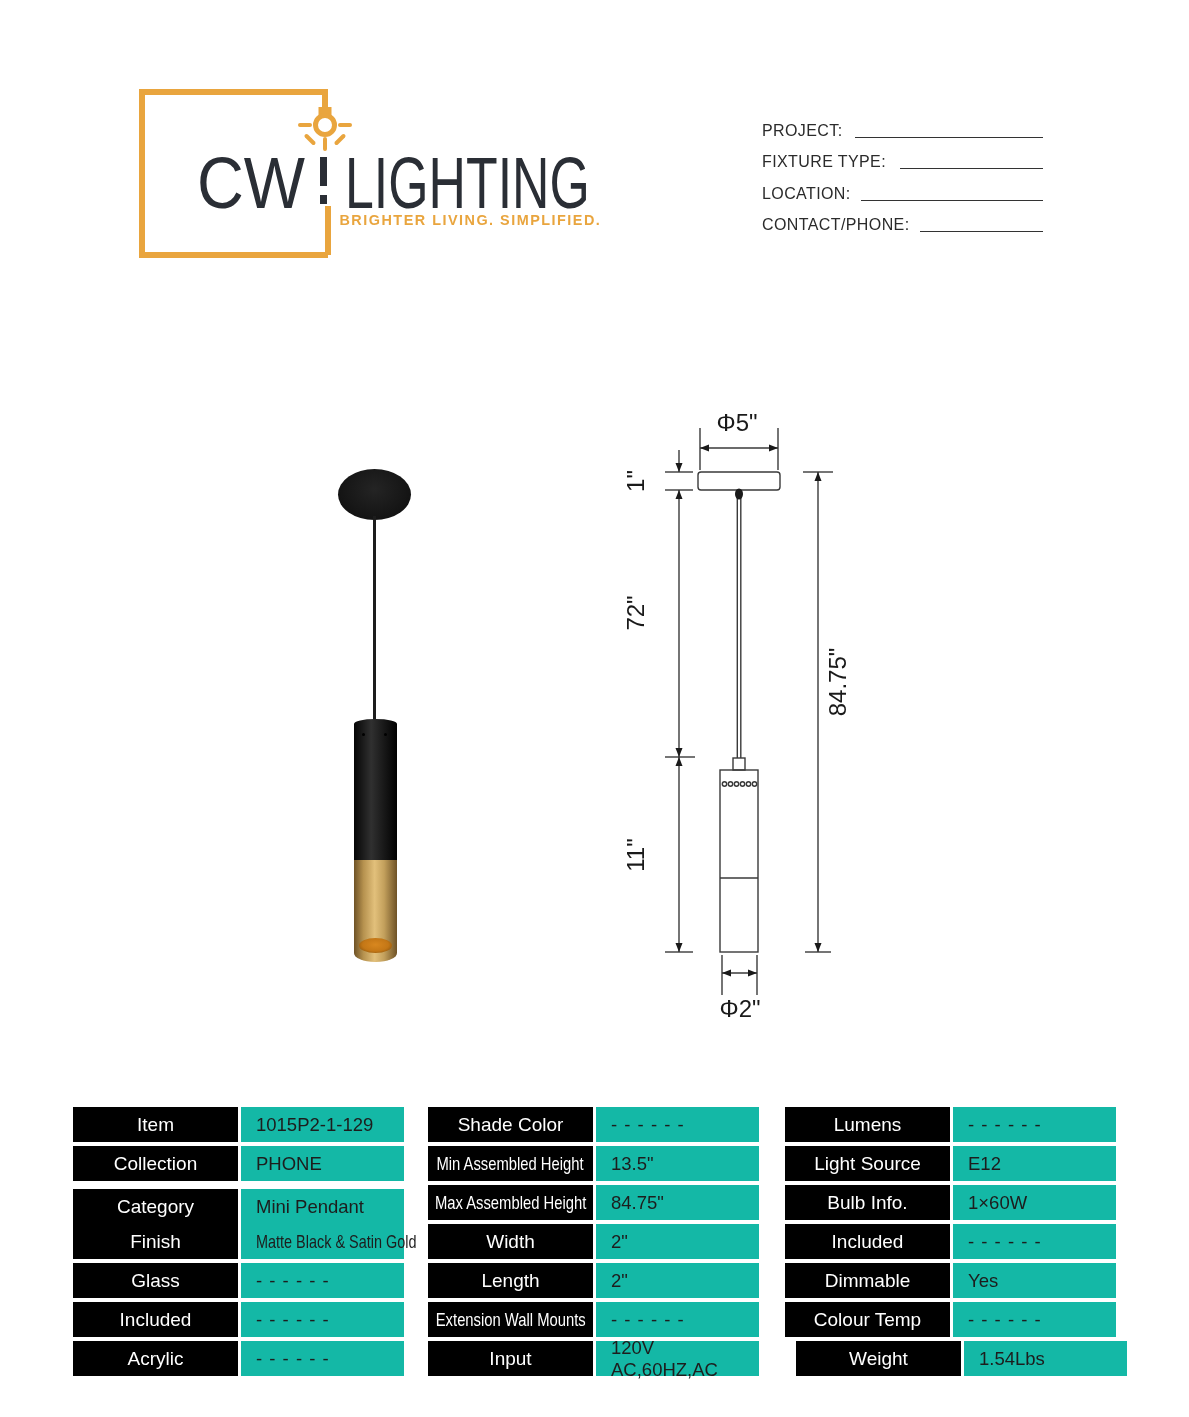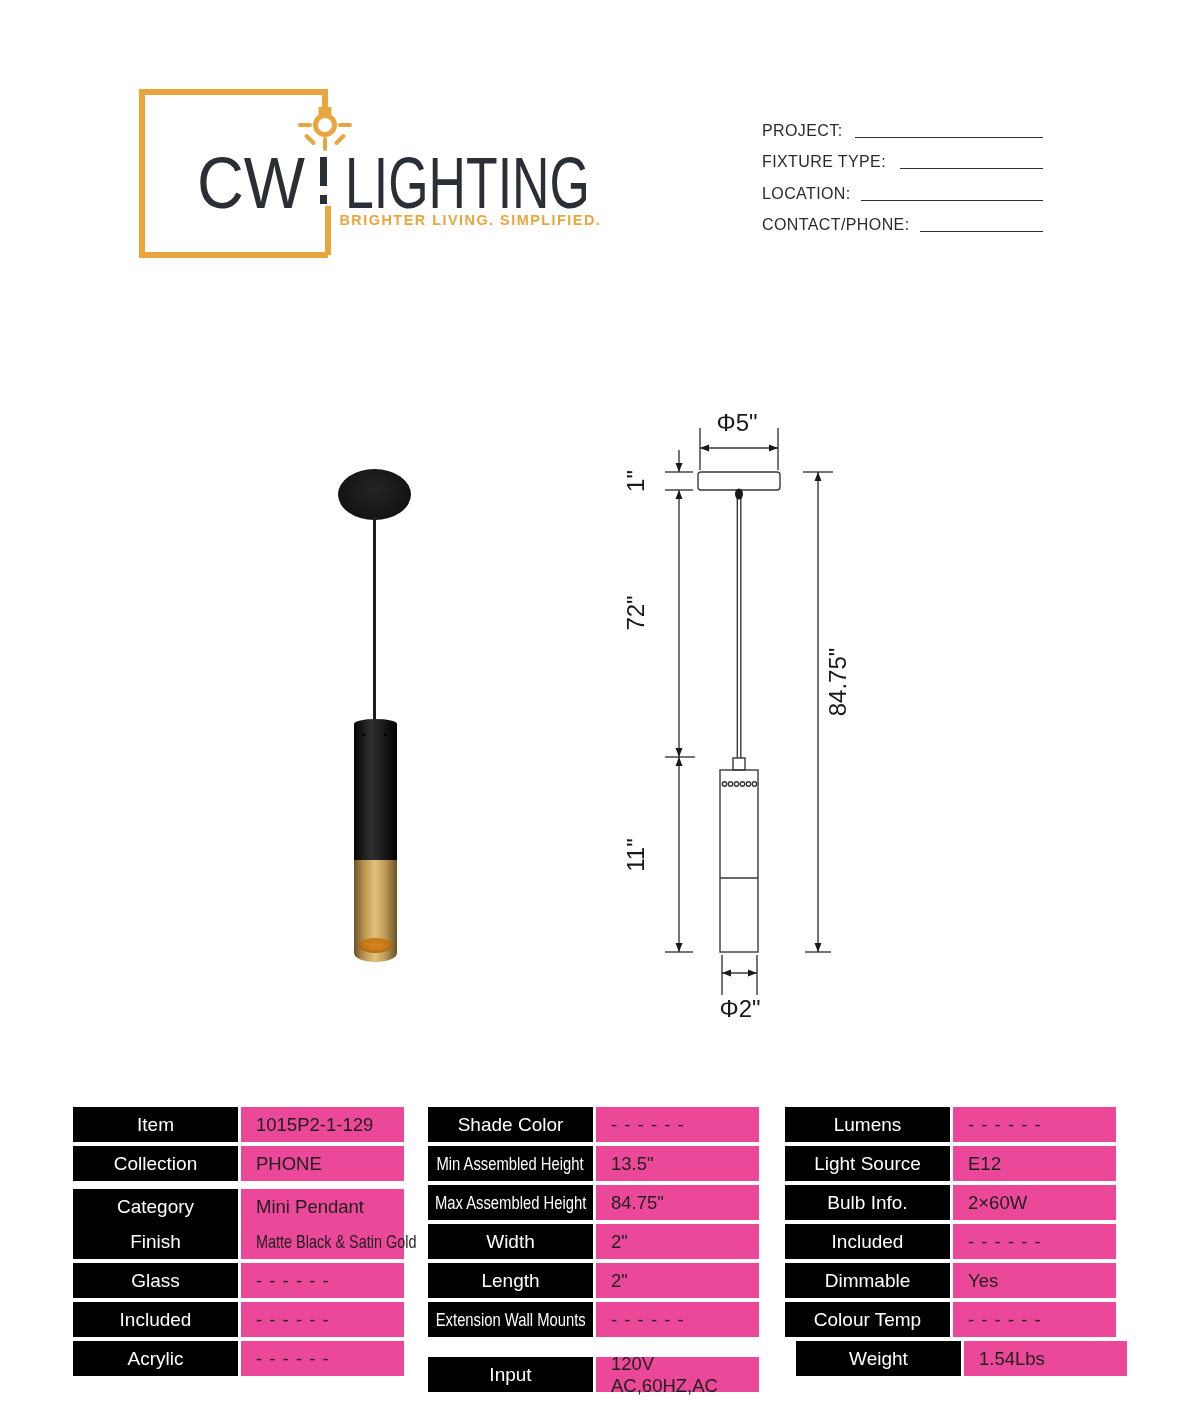--- a/index.html
+++ b/index.html
@@ -39,21 +39,21 @@
 
   
   .drawing-svg{position:absolute;left:620px;top:393px;}
   .dim-text{font-family:"Liberation Sans",sans-serif;font-size:24px;fill:#1a1a1a;}
 
   
   .spec-table{position:absolute;width:331px;height:275px;}
   .trow{position:absolute;left:0;width:331px;height:35px;}
   .tcell{position:absolute;top:0;height:35px;display:flex;align-items:center;}
   .thead{left:0;width:165px;background:#000000;color:#fff;justify-content:center;font-size:19px;}
-  .tval{left:168px;width:163px;background:#ec4899;color:#1d1d1d;font-size:18.5px;padding-left:15px;box-sizing:border-box;}
+  .tval{left:168px;width:163px;background:#14b8a6;color:#1d1d1d;font-size:18.5px;padding-left:15px;box-sizing:border-box;}
   .dash{letter-spacing:1px;}
   .cond-lab{transform:scaleX(0.8);transform-origin:center;white-space:nowrap;font-size:18.5px;}
   .cond-val{transform:scaleX(0.78);transform-origin:left center;white-space:nowrap;}
 </style>
 </head>
 <body>
 
 <div class="page">
 
   <svg class="logo-frame-svg" width="250" height="200" viewBox="0 0 250 200">
@@ -272,21 +272,21 @@
         </div>
     </div>
     <div class="trow" style="top:195px;">
       <div class="tcell thead">
           <span class="cond-lab">Extension Wall Mounts</span>
         </div>
       <div class="tcell tval">
           <span class="dash">- - - - - -</span>
         </div>
     </div>
-    <div class="trow" style="top:250px;padding-left:8px;">
+    <div class="trow" style="top:234px;padding-left:8px;">
       <div class="tcell thead">
           <span>Input</span>
         </div>
       <div class="tcell tval">
           <span>120V AC,60HZ,AC</span>
         </div>
     </div>
   </div>
 
   <div class="spec-table" style="left:785px;top:1107px;">
@@ -304,21 +304,21 @@
         </div>
       <div class="tcell tval">
           <span>E12</span>
         </div>
     </div>
     <div class="trow" style="top:78px;">
       <div class="tcell thead">
           <span>Bulb Info.</span>
         </div>
       <div class="tcell tval">
-          <span>2×60W</span>
+          <span>1×60W</span>
         </div>
     </div>
     <div class="trow" style="top:117px;">
       <div class="tcell thead">
           <span>Included</span>
         </div>
       <div class="tcell tval">
           <span class="dash">- - - - - -</span>
         </div>
     </div>

